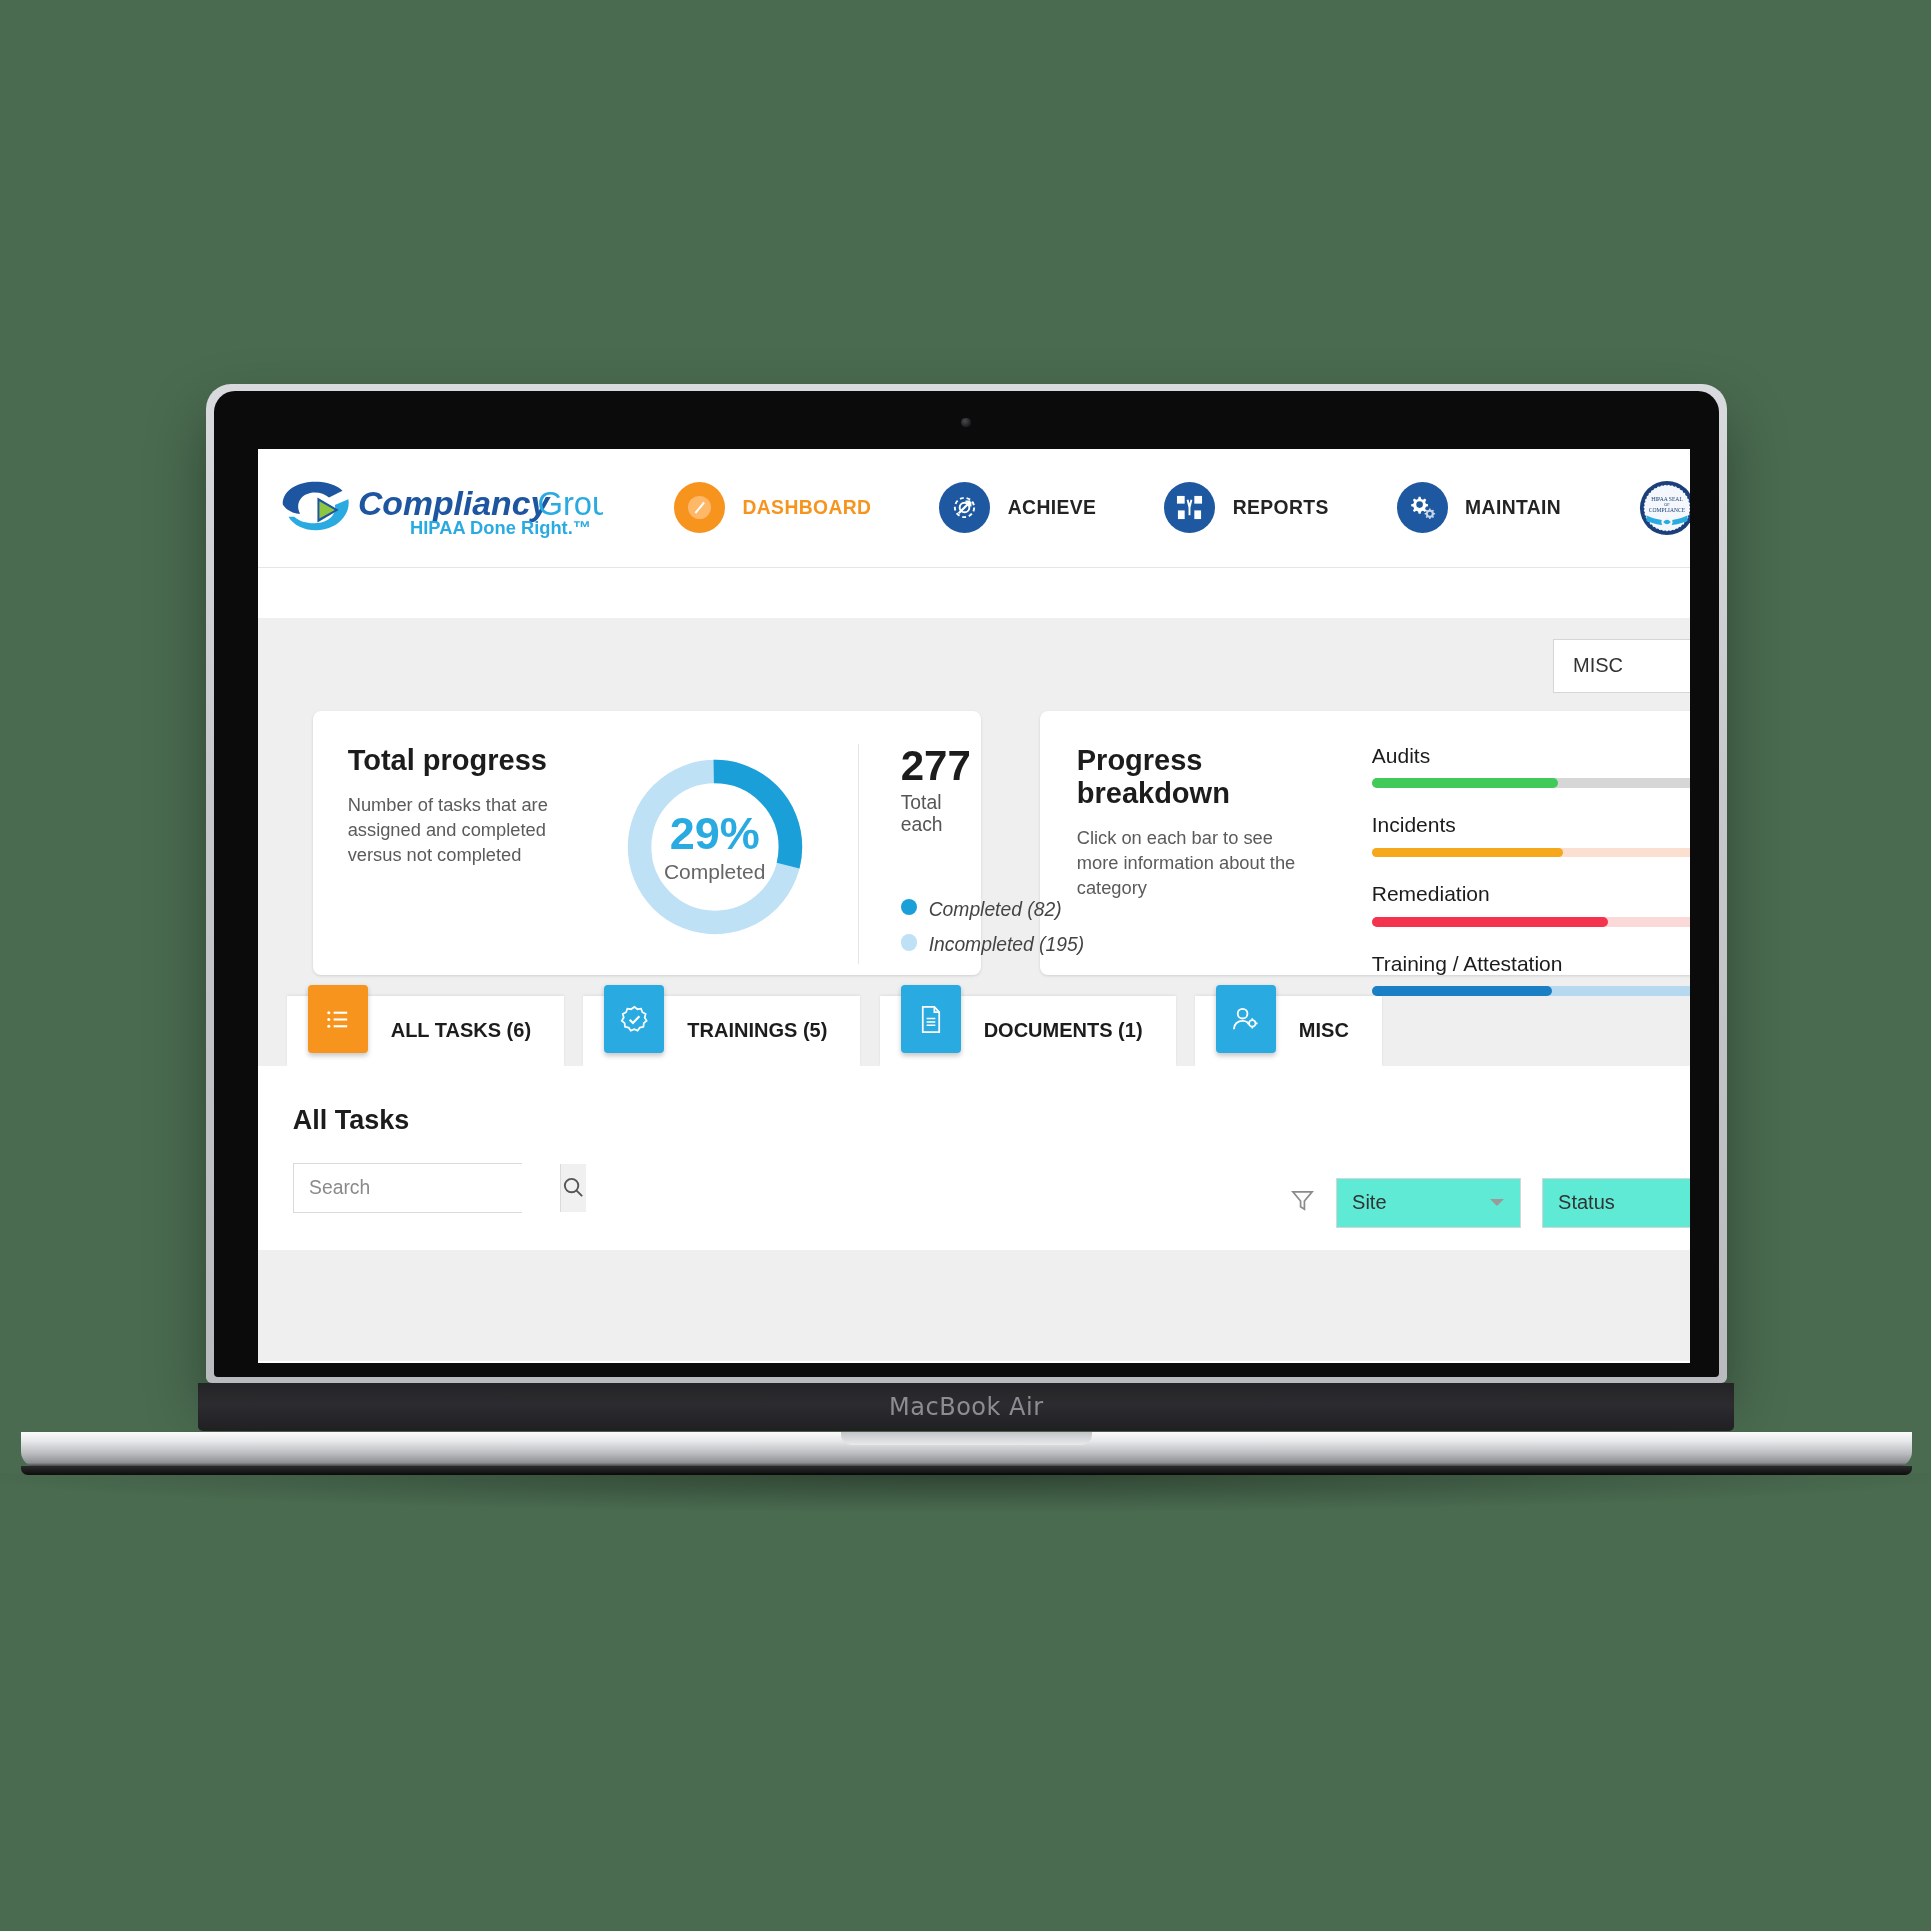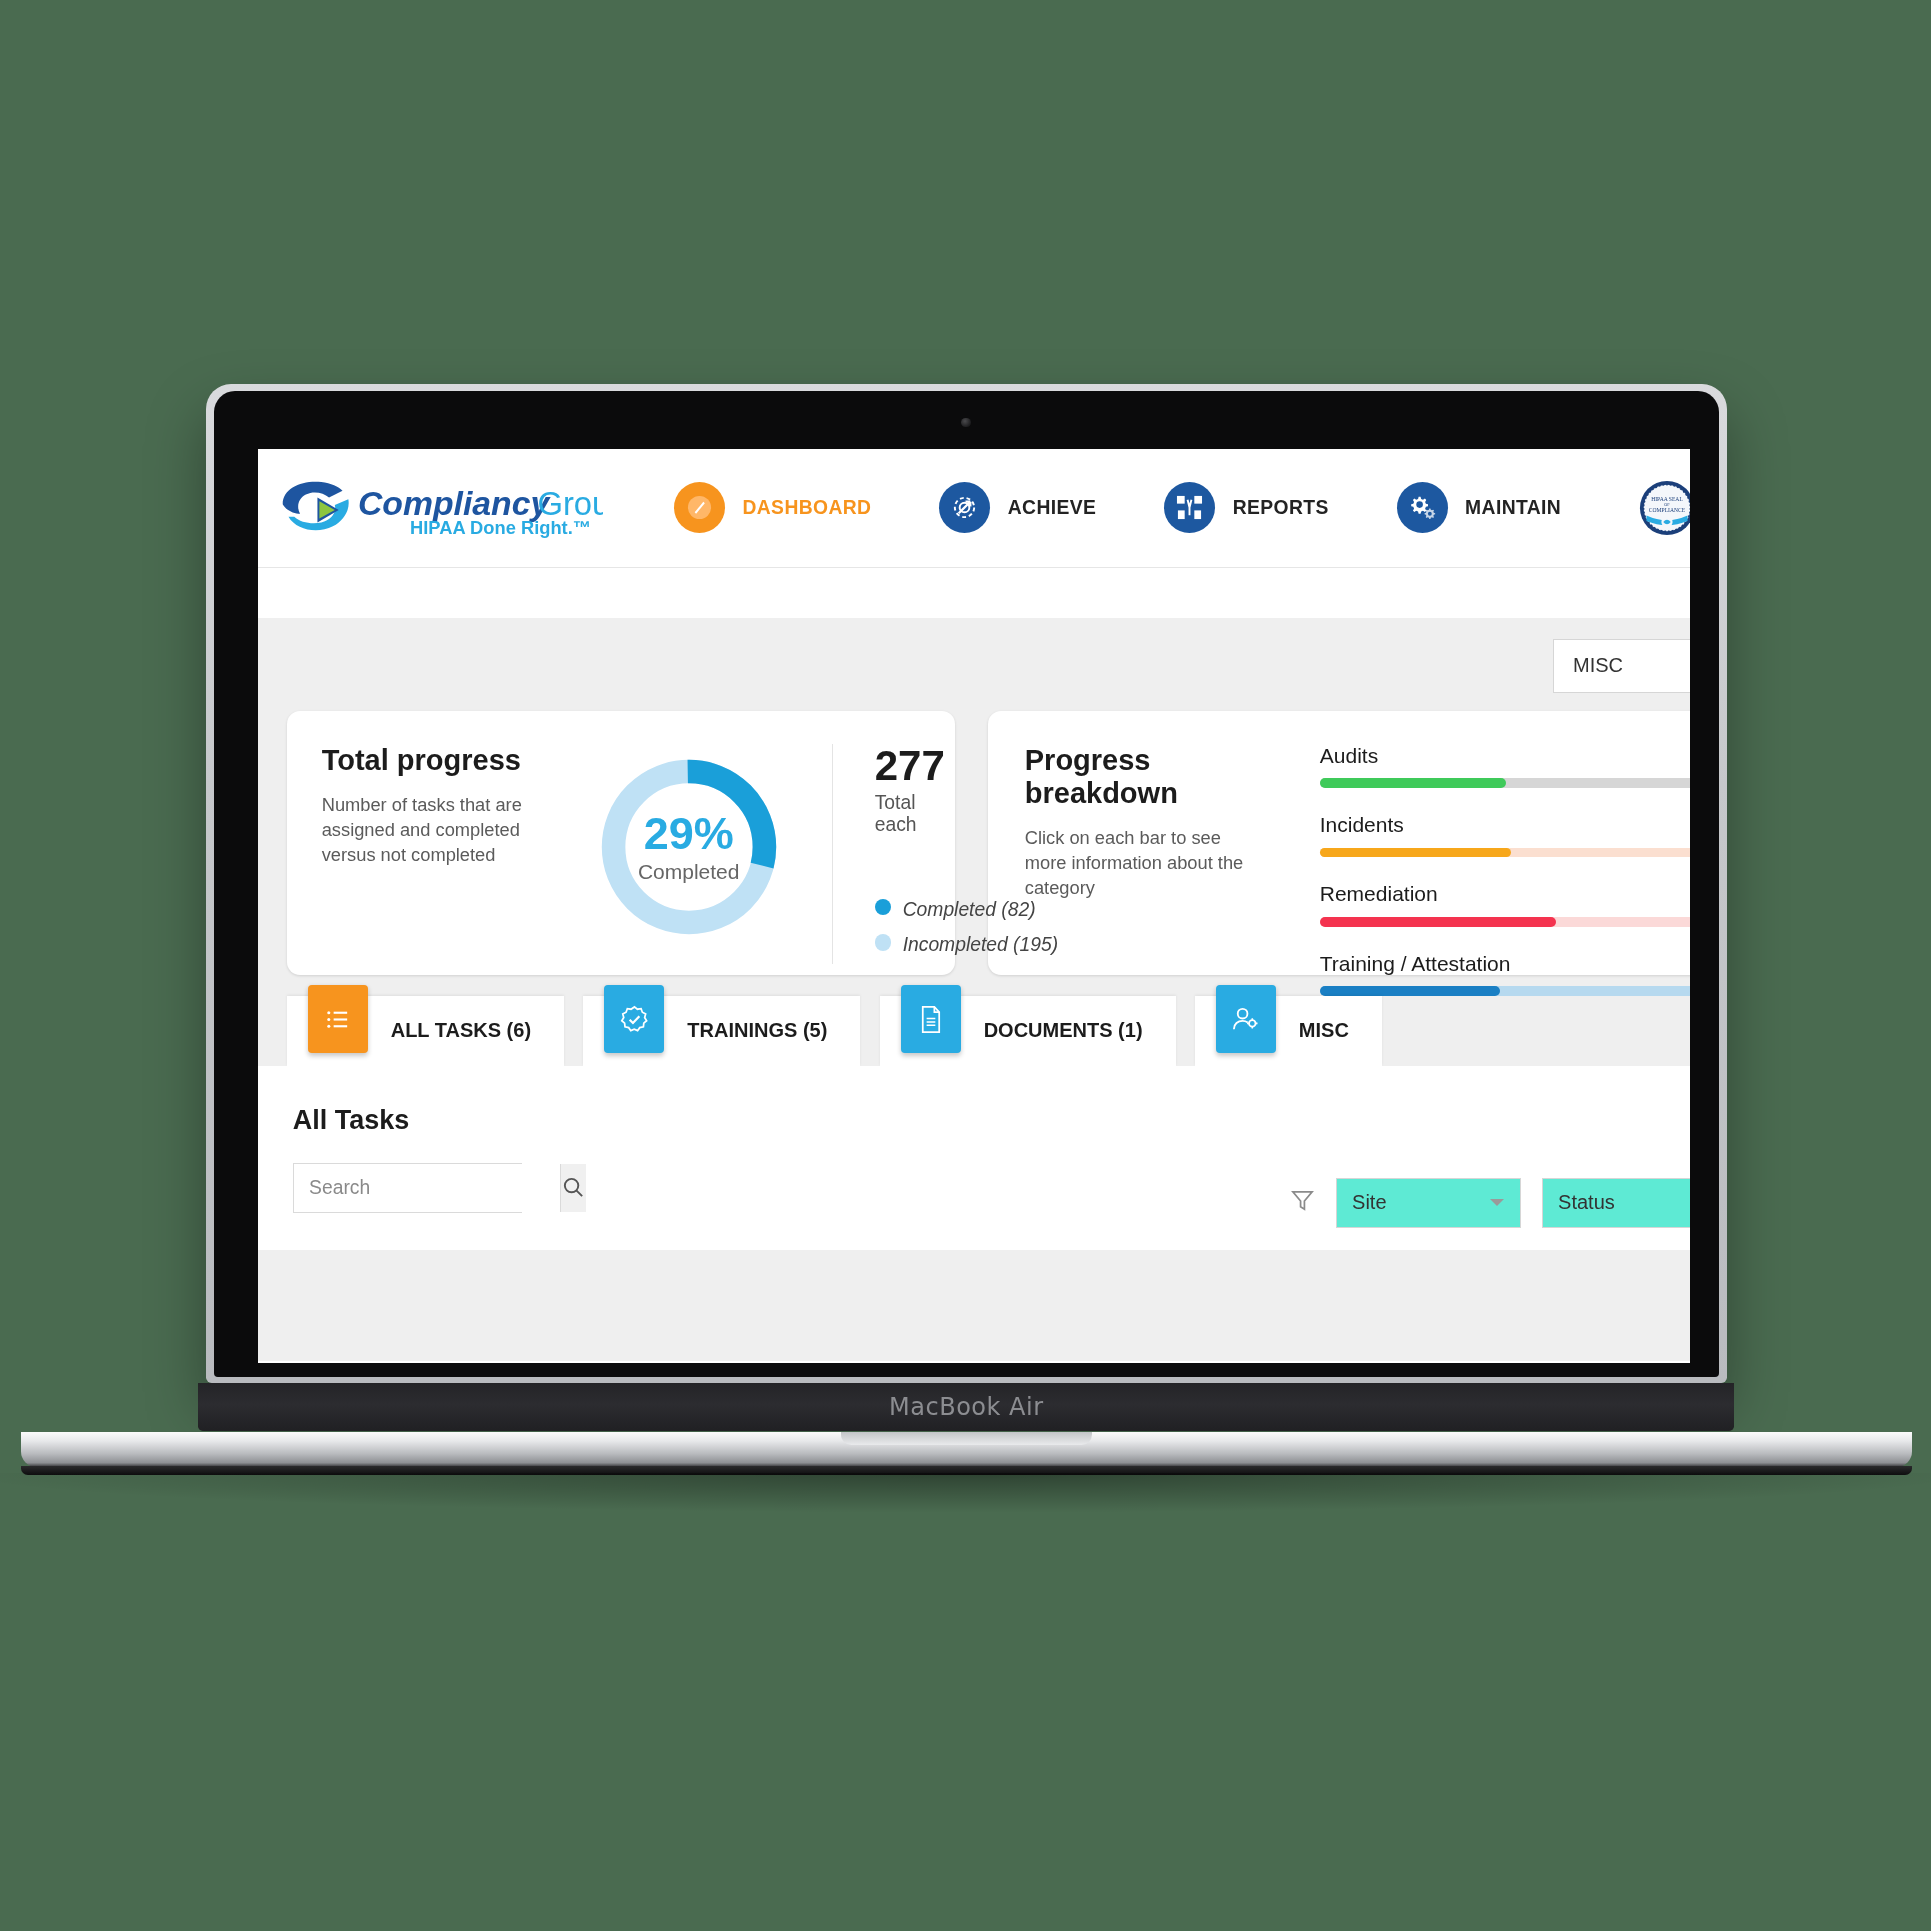--- a/index.html
+++ b/index.html
@@ -110,22 +110,22 @@
   .hipaa-row{height:93px;position:relative;}
   .hipaa-select{
     position:absolute;right:-56px;top:21px;
     width:193px;height:54px;background:#fff;border:1px solid #d6d6d6;
     display:flex;align-items:center;padding-left:19.3px;
     font-size:20px;color:#333;box-sizing:border-box;
   }
 
   .cards{display:flex;padding:0 0 0 29px;gap:33px;}
   .card{
-    background:#fff;border-radius:13px;box-shadow:0 1px 2.9px rgba(0,0,0,.13);
-    height:264px;box-sizing:border-box;
+    background:#fff;border-radius:8px;box-shadow:0 1px 2.9px rgba(0,0,0,.13);
+    height:264px;box-sizing:border-box;margin-left:26px;
   }
   .card-progress{width:748px;display:flex;padding:33px 0 0 35px;}
   .card-breakdown{width:763px;display:flex;padding:33px 0 0 37px;}
 
   .card-h{font-size:29px;font-weight:bold;color:#1c1c1c;margin:0 0 15.4px 0;line-height:33px;}
   .card-sub{font-size:18.3px;color:#5b5b5b;line-height:25px;width:241px;}
 
   .donut-wrap{position:relative;width:198px;height:198px;margin-left:27px;margin-top:3.9px;}
   .donut-center{
     position:absolute;left:0;top:0;width:100%;height:100%;

